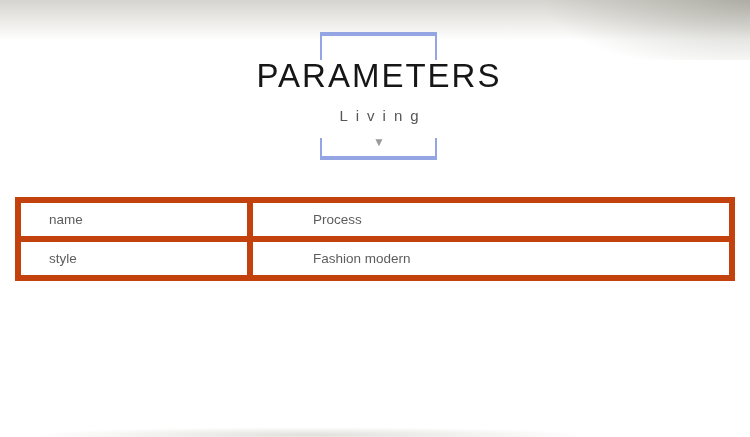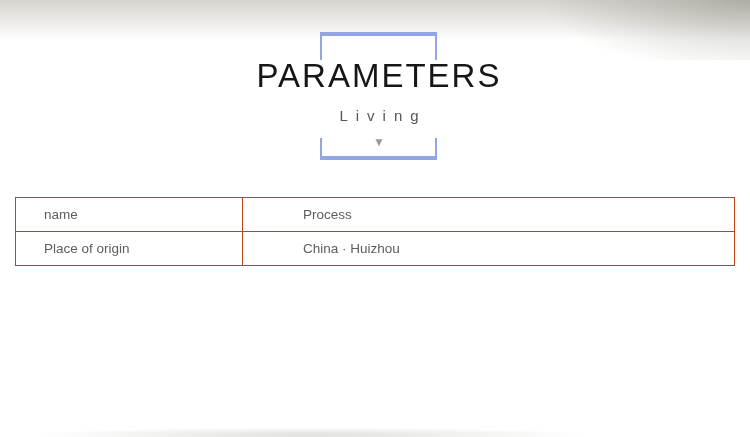--- a/index.html
+++ b/index.html
@@ -92,21 +92,21 @@
 
   
   .params-table {
     position: absolute;
     top: 197px; left: 15px;
     width: 720px;
     border-collapse: collapse;
     table-layout: fixed;
   }
   .params-table td {
-    border: 1px solid #c2410c;
+    border: 6px solid #c2410c;
     height: 33px;
     font-size: 13.5px;
     color: #5d5d5d;
     vertical-align: middle;
     white-space: nowrap;
     overflow: hidden;
   }
   .params-table td.label-cell {
     width: 198px;
     padding: 0 0 0 28px;
@@ -128,19 +128,19 @@
   <div class="bracket-bottom"></div>
 </div>
 
 <table class="params-table">
   <tbody>
     <tr>
       <td class="label-cell">name</td>
       <td class="value-cell">Process</td>
     </tr>
     <tr>
-      <td class="label-cell">Place of origin</td>
-      <td class="value-cell">China · Huizhou</td>
+      <td class="label-cell">style</td>
+      <td class="value-cell">Fashion modern</td>
     </tr>
   </tbody>
 </table>
 
 <div class="bottom-shade"></div>
 
 </body></html>

